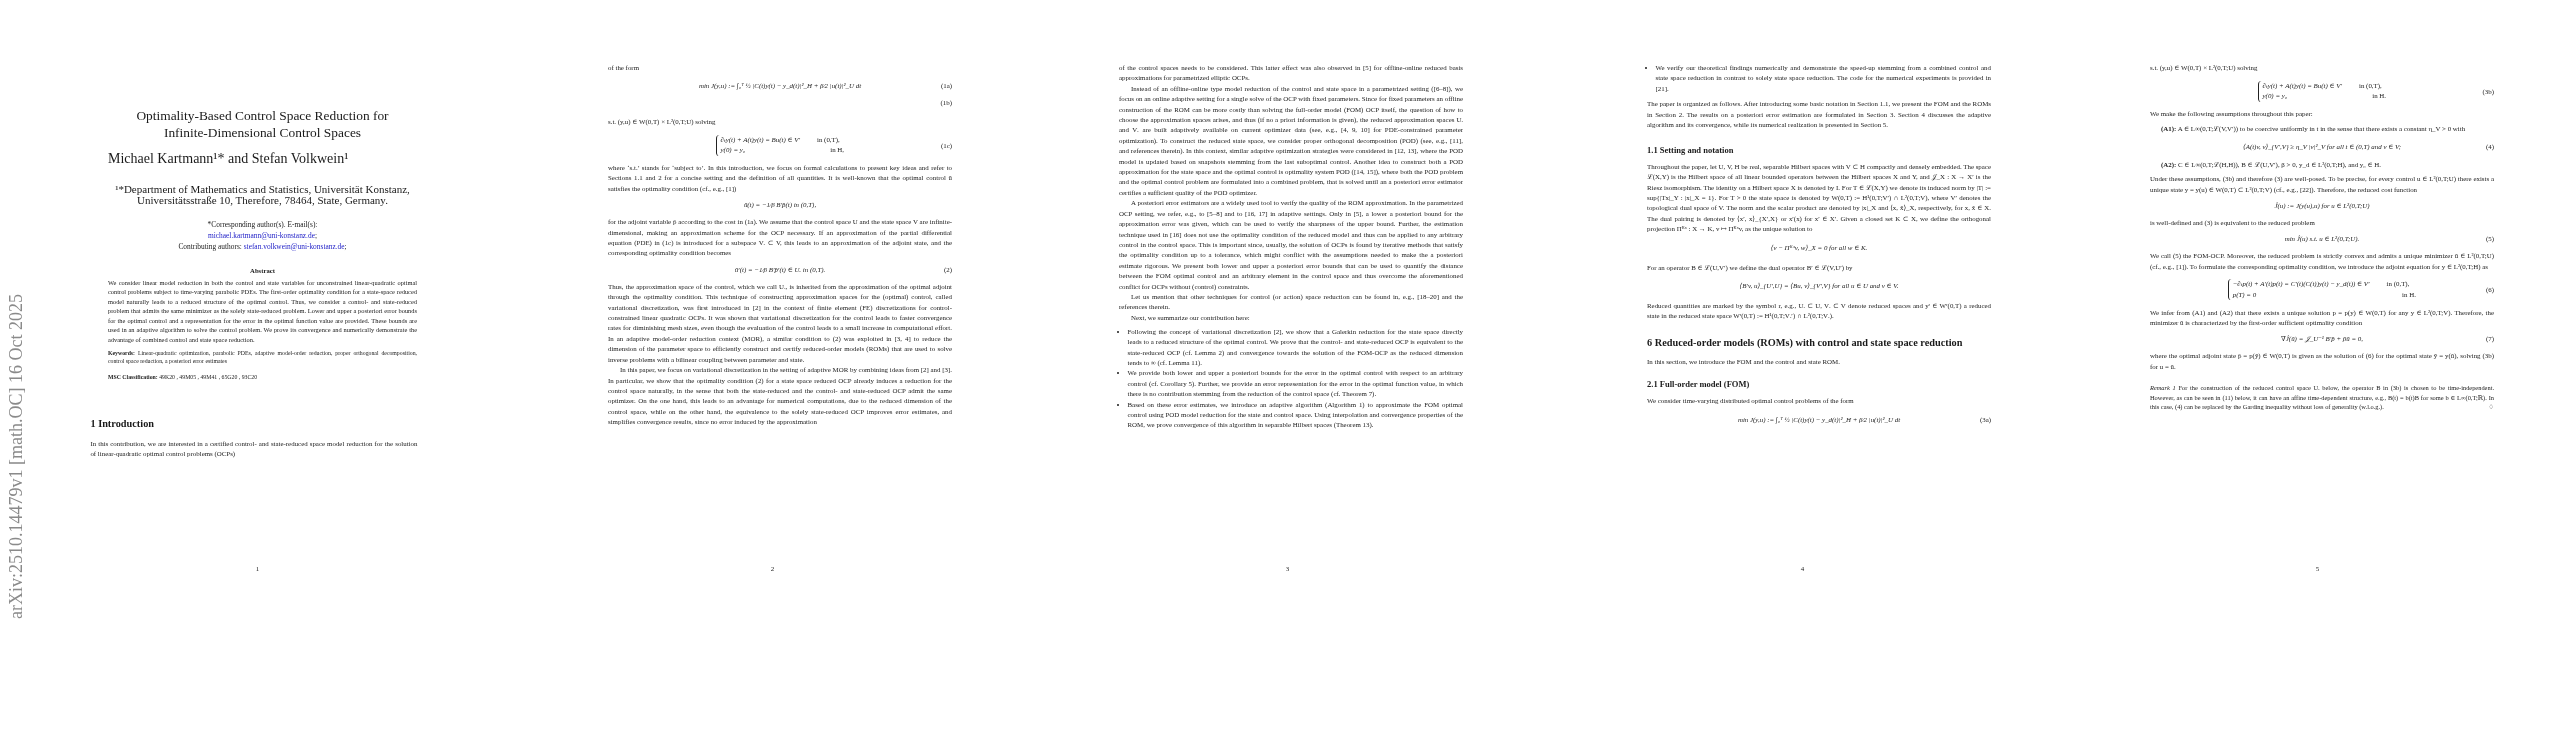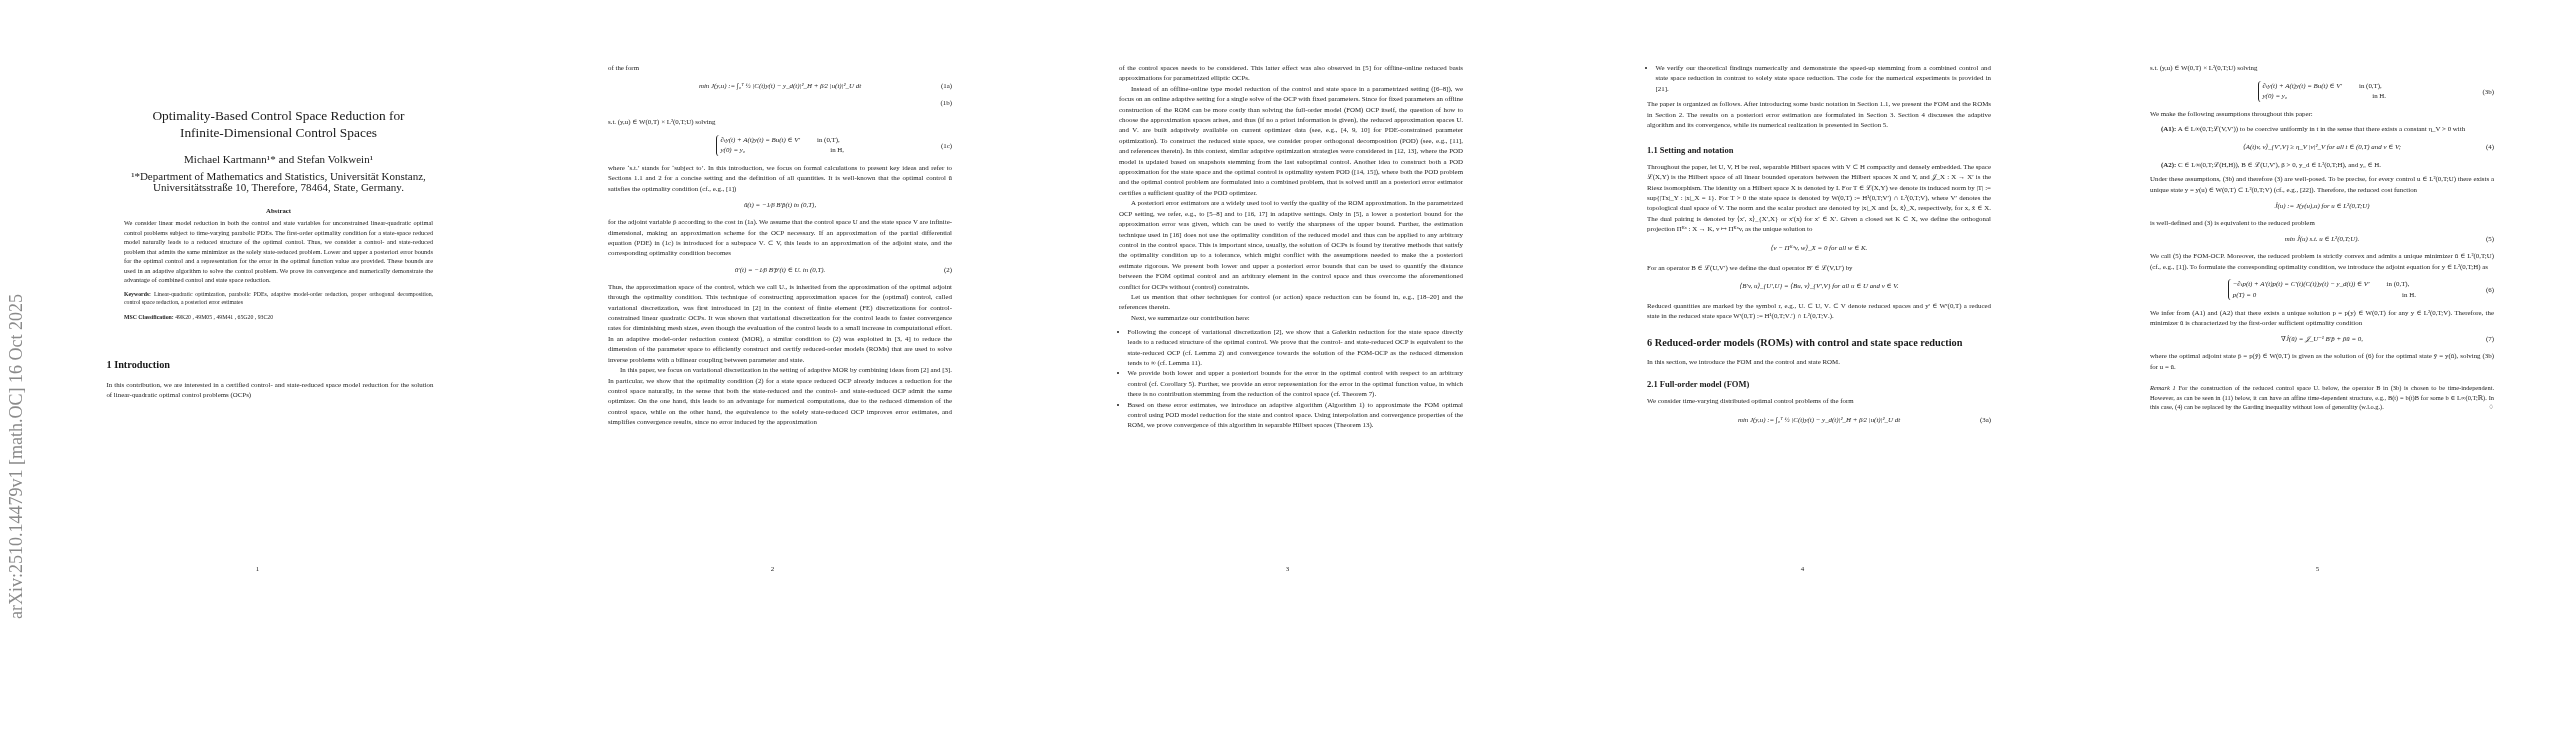--- a/index.html
+++ b/index.html
@@ -1,29 +1,29 @@
 <!DOCTYPE html>
 <html style="font-size:9.7px"><head>
 <meta charset="utf-8">
 <style>
   html,body{margin:0;padding:0;background:#fff;}
   body{width:2576px;height:729px;overflow:hidden;position:relative;font-family:"Liberation Serif","DejaVu Serif",serif;color:#1a1a1a;}
   .spread{display:flex;width:2576px;height:729px;}
   .page{position:relative;width:515px;height:729px;box-sizing:border-box;}
   .col{position:absolute;left:86px;width:344px;top:63px;font-size:6.9px;line-height:10.4px;text-align:justify;}
-  .p1 .col{left:124px;width:309px;top:107px;}
+  .p1 .col{left:108px;width:309px;top:107px;}
   .p2 .col{left:93px;}
   .p3 .col{left:89px;}
   .p4 .col{left:102px;}
   .p5 .col{left:90px;}
   p{margin:0;}
   .indent{text-indent:12px;}
   .pagenum{position:absolute;bottom:157px;left:0;width:100%;text-align:center;font-size:6.9px;}
   .title{font-size:13.4px;line-height:17px;text-align:center;margin-bottom:13.4px;}
-  .authors{font-size:11px;text-align:center;margin-bottom:6px;}
+  .authors{font-size:14px;margin-bottom:19px;}
   .affil{font-size:11px;text-align:center;line-height:11px;margin-bottom:13.4px;}
   .corr{font-size:7.4px;text-align:center;line-height:11px;margin-bottom:13.4px;}
   .link{color:#2323c8;}
   .abs-head{font-weight:bold;text-align:center;font-size:6.7px;margin-bottom:1.8px;}
   .abstract{font-size:6.4px;line-height:9.5px;padding:0 0;}
   .kw{font-size:5.8px;line-height:8.2px;margin-top:4.9px;}
   .msc{font-size:5.8px;margin-top:6px;}
   b{font-weight:bold;}
   .h1{font-weight:bold;font-size:10.3px;line-height:13.4px;margin:28px 0 8.5px 0;text-align:left;}
   .h2{font-weight:bold;font-size:8.5px;line-height:12px;margin:11px 0 6px 0;text-align:left;}
@@ -48,20 +48,25 @@
     <div class="arxiv">arXiv:2510.14479v1  [math.OC]  16 Oct 2025</div>
     <div class="col">
       <div class="title">
         <div>Optimality-Based Control Space Reduction for</div>
         <div>Infinite-Dimensional Control Spaces</div>
       </div>
       <div class="authors">Michael Kartmann¹* and Stefan Volkwein¹</div>
       <div class="affil">
         <div>¹*Department of Mathematics and Statistics, Universität Konstanz,</div>
         <div>Universitätsstraße 10, Therefore, 78464, State, Germany.</div>
+      </div>
+      <div class="corr">
+        <div>*Corresponding author(s). E-mail(s):</div>
+        <div><span class="link">michael.kartmann@uni-konstanz.de</span>;</div>
+        <div><span>Contributing authors:</span> <span class="link">stefan.volkwein@uni-konstanz.de</span>;</div>
       </div>
       <div class="abs-head">Abstract</div>
       <p class="abstract">We consider linear model reduction in both the control and state variables for unconstrained linear-quadratic optimal control problems subject to time-varying parabolic PDEs. The first-order optimality condition for a state-space reduced model naturally leads to a reduced structure of the optimal control. Thus, we consider a control- and state-reduced problem that admits the same minimizer as the solely state-reduced problem. Lower and upper a posteriori error bounds for the optimal control and a representation for the error in the optimal function value are provided. These bounds are used in an adaptive algorithm to solve the control problem. We prove its convergence and numerically demonstrate the advantage of combined control and state space reduction.</p>
       <p class="kw"><b>Keywords:</b> <span>Linear-quadratic optimization, parabolic PDEs, adaptive model-order reduction, proper orthogonal decomposition, control space reduction, a posteriori error estimates</span></p>
       <p class="msc"><b>MSC Classification:</b> <span>49K20 , 49M05 , 49M41 , 65G20 , 93C20</span></p>
       <div class="h1" style="margin-top:35px;margin-left:-17.6px;">1  Introduction</div>
       <p style="margin-left:-17.6px;width:327px;">In this contribution, we are interested in a certified control- and state-reduced space model reduction for the solution of linear-quadratic optimal control problems (OCPs)</p>
     </div>
     <div class="pagenum">1</div>
   </div>

